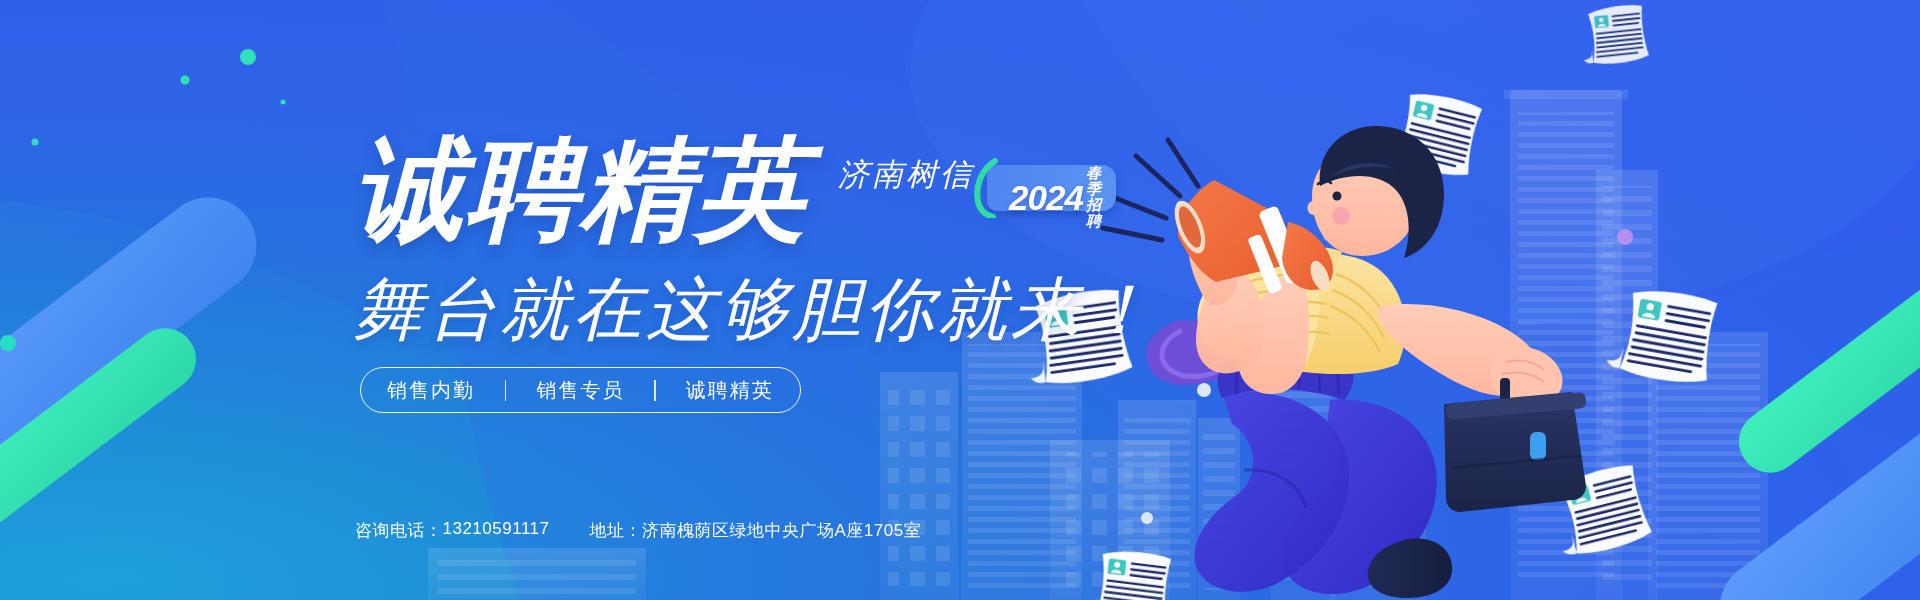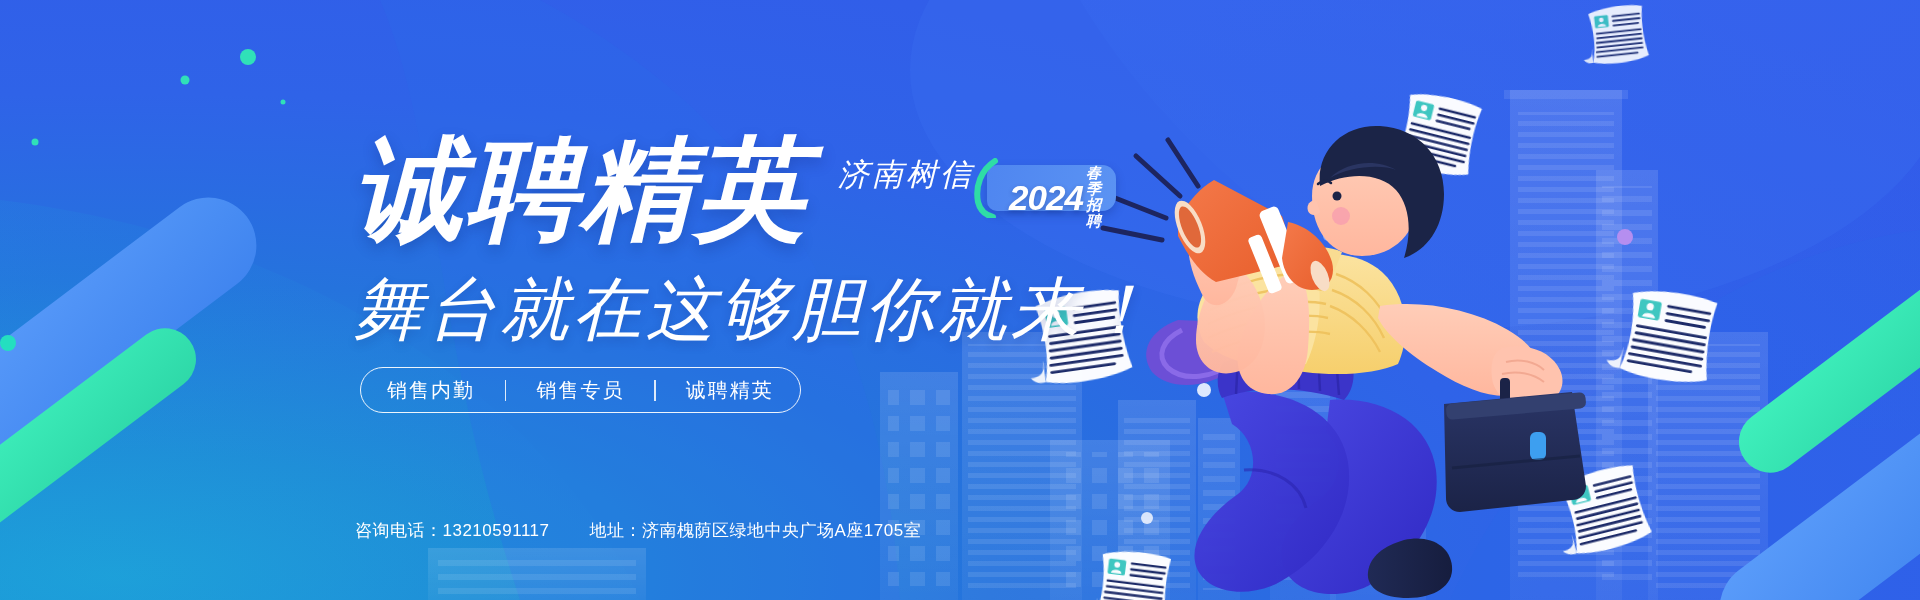--- a/index.html
+++ b/index.html
@@ -81,21 +81,21 @@
     font-size:20px; color:#ffffff; letter-spacing:2px;
     white-space:nowrap;
   }
   .tag-sep {
     width:1.4px; height:21px; margin:0 30px;
     background:rgba(255,255,255,0.85);
   }
 
   .contact {
     position:absolute; left:355px; top:503px;
-    display:flex; align-items:center;
+    display:flex; align-items:flex-start;
     white-space:nowrap;
   }
   .contact-item { font-size:17px; color:#ffffff; letter-spacing:0.5px; }
   .contact-gap { width:40px; }
 </style>
 </head>
 <body>
 
 <div id="banner">
 

